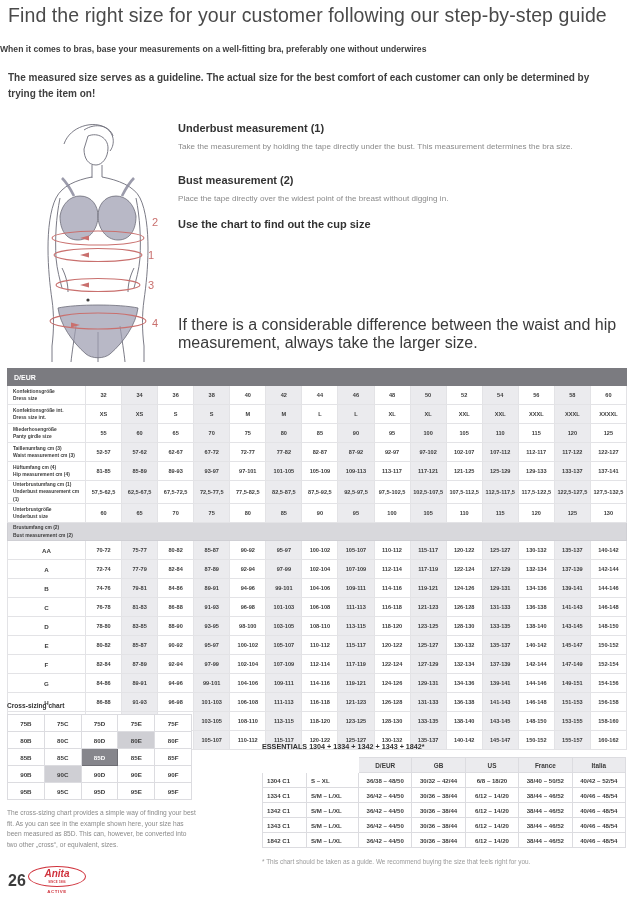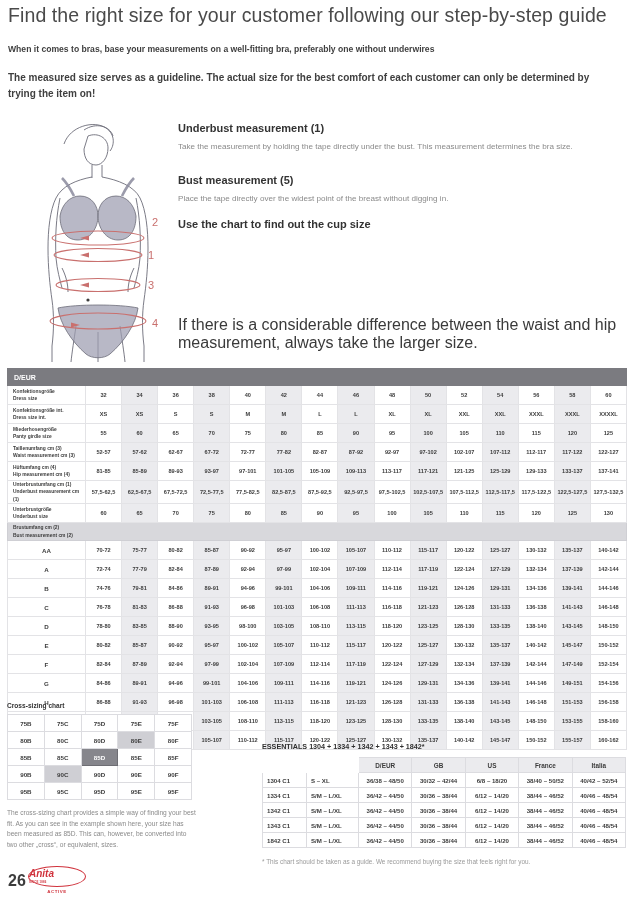--- a/index.html
+++ b/index.html
@@ -12,21 +12,21 @@
   }
   .page { position: relative; width: 633px; height: 900px; }
 
   
   .title {
     position: absolute; left: 8px; top: 4px;
     font-size: 19.5px; font-weight: 300; color: #4a4a4a;
     letter-spacing: 0.1px; white-space: nowrap;
   }
   .intro1 {
-    position: absolute; left: 8px; top: 44px;
+    position: absolute; left: 0; top: 44px;
     font-size: 8.6px; font-weight: 700; color: #3f3f3f;
   }
   .intro2 {
     position: absolute; left: 8px; top: 70px; width: 610px;
     font-size: 10px; font-weight: 700; color: #3f3f3f; line-height: 1.55;
   }
 
   
   .illus { position: absolute; left: 18px; top: 118px; width: 160px; height: 245px; }
   .illus svg { display: block; }
@@ -99,21 +99,21 @@
   }
 
   
   .pagenum {
     position: absolute; left: 8px; top: 872px;
     font-size: 16px; font-weight: 700; color: #3c3c3c;
   }
   .logo { position: absolute; left: 28px; top: 866px; width: 62px; height: 30px; }
   .logo-oval {
     width: 58px; height: 21px; border: 1.6px solid #d0323c; border-radius: 50%;
-    display: flex; flex-direction: column; justify-content: center;
+    display: flex; flex-direction: column; align-items: center; justify-content: center;
     color: #d0323c;
   }
   .logo-name { font-size: 10px; font-style: italic; font-weight: 700; line-height: 1; }
   .logo-since { font-size: 2.8px; font-weight: 700; letter-spacing: .2px; margin-top: .5px; }
   .logo-active {
     text-align: center; width: 58px; margin-top: 2px;
     font-size: 4.4px; font-weight: 700; color: #d0323c; letter-spacing: .6px;
   }
 </style>
 </head>
@@ -186,21 +186,21 @@
       <text x="130" y="171" font-family="Liberation Sans, sans-serif" font-size="11" fill="#c9706e" font-weight="400">3</text>
       <text x="134" y="209" font-family="Liberation Sans, sans-serif" font-size="11" fill="#c9706e" font-weight="400">4</text>
     </svg>
   </div>
 
   <div class="instr" style="top:122px">
     <h3>Underbust measurement (1)</h3>
     <p>Take the measurement by holding the tape directly under the bust. This measurement determines the bra size.</p>
   </div>
   <div class="instr" style="top:174px">
-    <h3>Bust measurement (5)</h3>
+    <h3>Bust measurement (2)</h3>
     <p>Place the tape directly over the widest point of the breast without digging in.</p>
   </div>
   <div class="instr" style="top:218px">
     <h3>Use the chart to find out the cup size</h3>
   </div>
   <div class="instr strongline" style="top:316px">If there is a considerable difference between the waist and hip measurement, always take the larger size.</div>
 
   <table class="maintable">
     <colgroup>
       <col style="width:78px">

